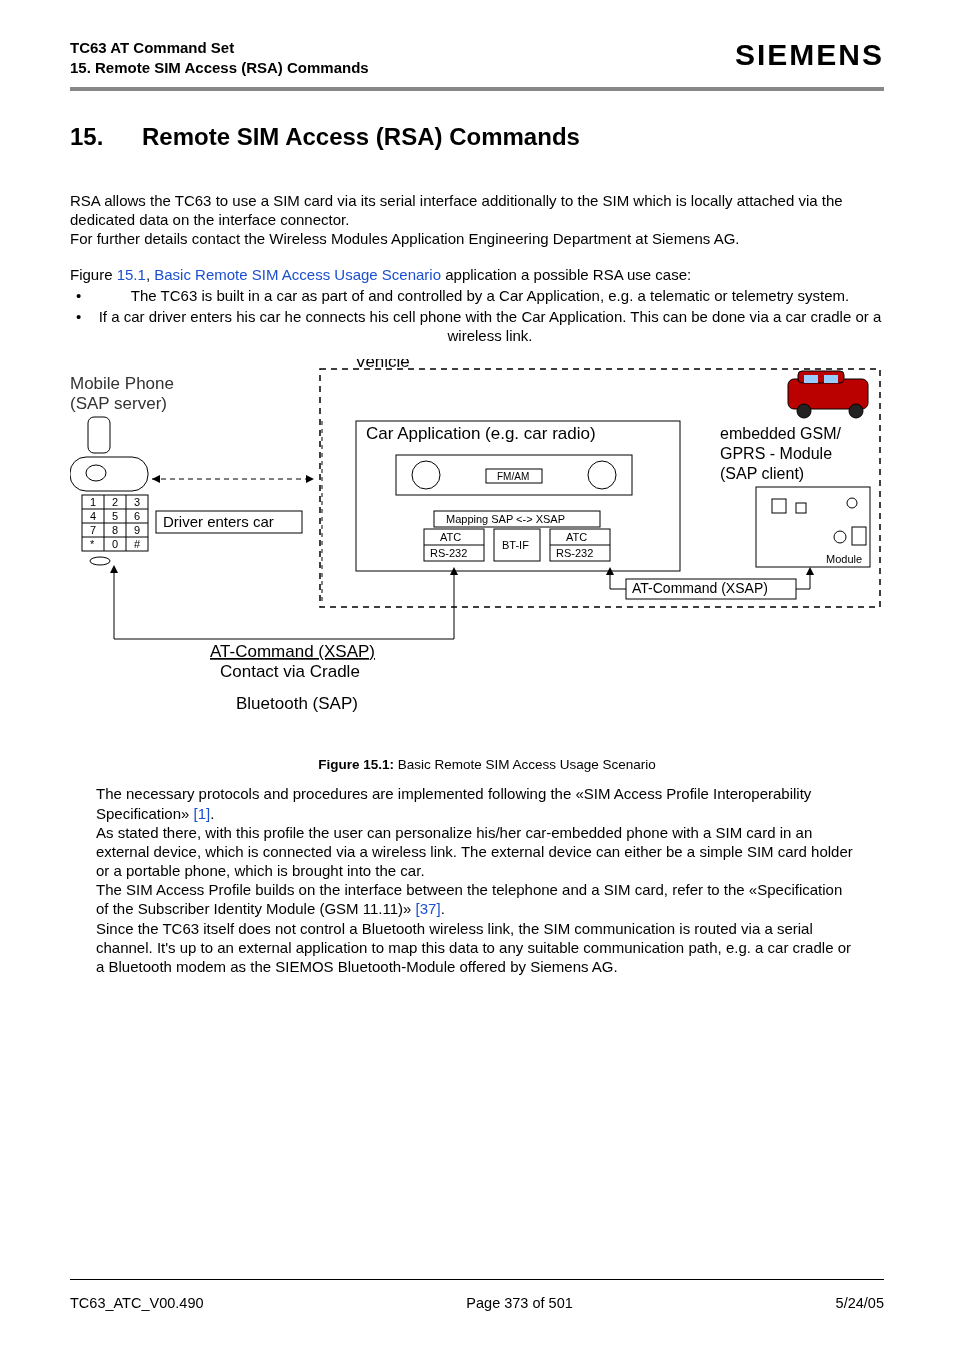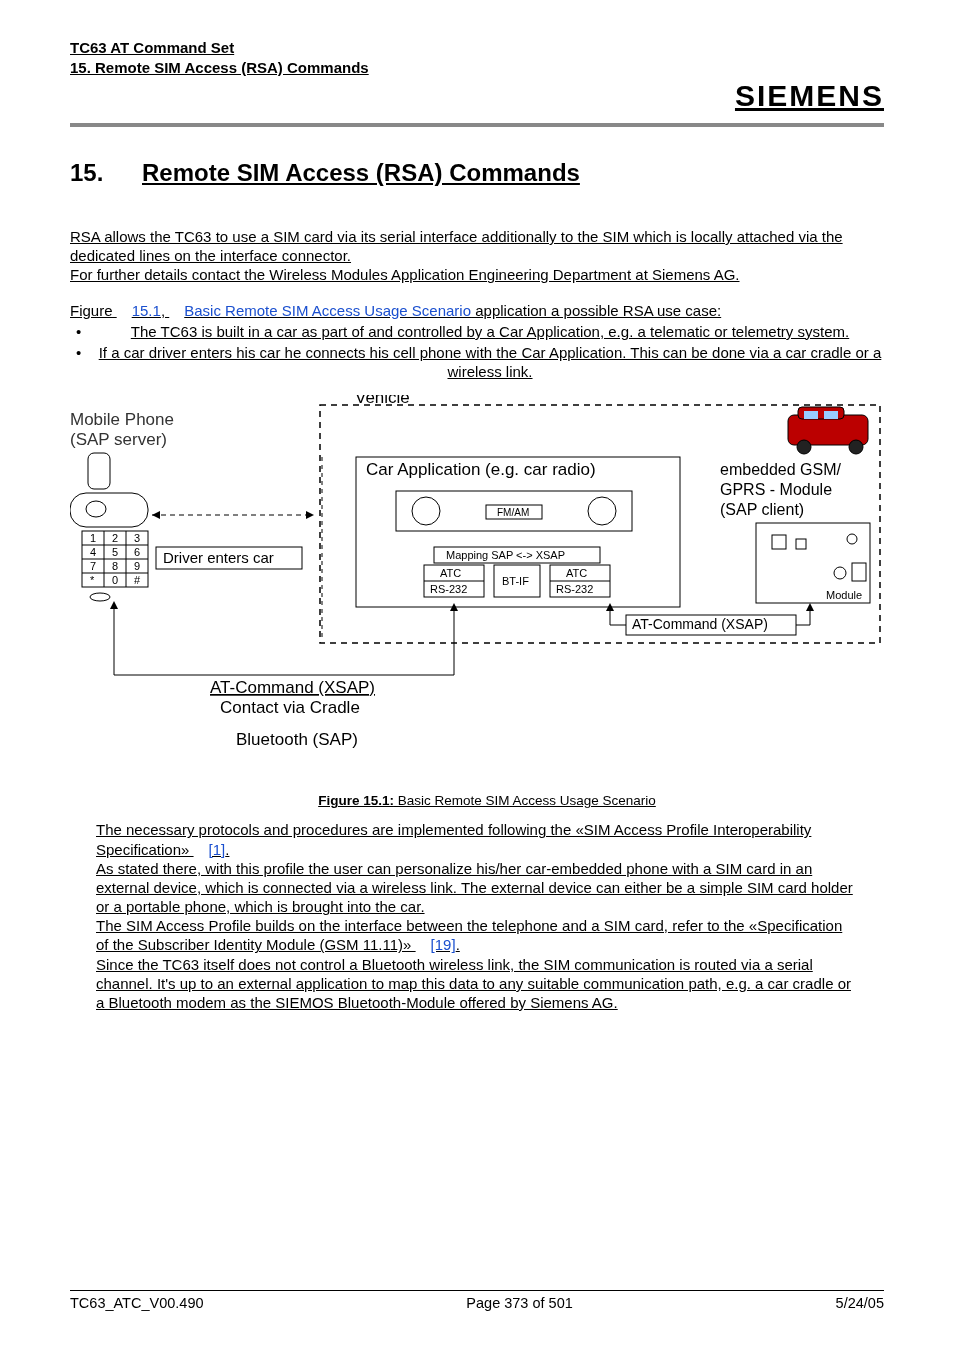--- a/index.html
+++ b/index.html
@@ -1,38 +1,38 @@
 <!DOCTYPE html>
 <html><head>
 <meta charset="utf-8">
 <style>
   * { box-sizing: border-box; margin: 0; padding: 0; }
   html, body { width: 954px; height: 1351px; background: #fff; font-family: Arial, Helvetica, sans-serif; color: #000; }
-  .page { width: 954px; height: 1351px; padding: 38px 70px 40px 70px; position: relative; text-decoration: underline; }
+  .page { width: 954px; height: 1351px; padding: 38px 70px 40px 70px; position: relative; }
   .header { display: flex; justify-content: space-between; align-items: flex-start; }
   .header-left { font-size: 15px; line-height: 1.3; }
   .doc-title { font-weight: bold; }
   .doc-sub { font-weight: bold; }
-  .brand { font-family: Arial, sans-serif; font-weight: 900; font-size: 30px; letter-spacing: 2px; color: #000; margin-top: 41px; }
+  .brand { font-family: Arial, sans-serif; font-weight: 900; font-size: 30px; letter-spacing: 2px; color: #000; }
   .hr { height: 4px; background: #888; margin: 10px 0 32px 0; }
   .chapter { font-size: 24px; font-weight: bold; margin-bottom: 40px; }
   .chapter-num { display: inline-block; width: 72px; }
   .body { font-size: 15px; line-height: 1.28; }
   .body p { margin-bottom: 0; }
   .body .sp { margin-top: 16px; }
   ul.bul { list-style: none; padding-left: 0; margin-top: 2px; }
   ul.bul li { position: relative; padding-left: 26px; margin-bottom: 2px; text-align: center; }
   ul.bul li::before { content: "•"; position: absolute; left: 6px; top: 0; }
-  .link { color: #1a4fcf; margin-left: 15px; }
+  .link { color: #1a4fcf; }
   .figure-wrap { width: 100%; margin: 14px 0 18px 0; }
   .figure-svg { width: 100%; display: block; }
   .figcap { text-align: center; font-size: 13.5px; margin: 8px 70px 12px 70px; }
   .figcap b { font-weight: bold; margin-left: 20px; }
   .body2 { font-size: 15px; line-height: 1.28; padding: 0 26px; }
-  .footer { position: absolute; left: 70px; right: 70px; bottom: 40px; border-top: 1px solid #000; padding-top: 4px; }
+  .footer { position: absolute; left: 70px; right: 70px; bottom: 40px; border-top: 1px solid #000; padding-top: 15px; }
   .footer-row { display: flex; justify-content: space-between; font-size: 14.5px; }
   .footer-conf { font-size: 14.5px; margin-top: 2px; }
   svg text { font-family: Arial, sans-serif; }
 </style>
 </head>
 <body>
 
 <div class="page">
   <div class="header">
     <div class="header-left">
@@ -41,21 +41,21 @@
     </div>
     <div class="brand">SIEMENS</div>
   </div>
   <div class="hr"></div>
 
   <div class="chapter">
     <span class="chapter-num">15.</span><span>Remote SIM Access (RSA) Commands</span>
   </div>
 
   <div class="body">
-    <p>RSA allows the TC63 to use a SIM card via its serial interface additionally to the SIM which is locally attached via the dedicated lines on the interface connector.</p>
+    <p>RSA allows the TC63 to use a SIM card via its serial interface additionally to the SIM which is locally attached via the dedicated data on the interface connector.</p>
     <p>For further details contact the Wireless Modules Application Engineering Department at Siemens AG.</p>
     <p class="sp">
       <span>Figure </span><span class="link">15.1</span><span>, </span><span class="link">Basic Remote SIM Access Usage Scenario</span><span> application a possible RSA use case:</span>
     </p>
     <ul class="bul">
       <li>The TC63 is built in a car as part of and controlled by a Car Application, e.g. a telematic or telemetry system.</li>
       <li>If a car driver enters his car he connects his cell phone with the Car Application. This can be done via a car cradle or a wireless link.</li>
     </ul>
   </div>
 
@@ -173,21 +173,21 @@
   <div class="figcap">
     <b>Figure 15.1:</b><span> Basic Remote SIM Access Usage Scenario</span>
   </div>
 
   <div class="body2">
     <p>
       <span>The necessary protocols and procedures are implemented following the «SIM Access Profile Interoperability Specification» </span><span class="link">[1]</span><span>.</span>
     </p>
     <p>As stated there, with this profile the user can personalize his/her car-embedded phone with a SIM card in an external device, which is connected via a wireless link. The external device can either be a simple SIM card holder or a portable phone, which is brought into the car.</p>
     <p>
-      <span>The SIM Access Profile builds on the interface between the telephone and a SIM card, refer to the «Specification of the Subscriber Identity Module (GSM 11.11)» </span><span class="link">[19]</span><span>.</span>
+      <span>The SIM Access Profile builds on the interface between the telephone and a SIM card, refer to the «Specification of the Subscriber Identity Module (GSM 11.11)» </span><span class="link">[37]</span><span>.</span>
     </p>
     <p>Since the TC63 itself does not control a Bluetooth wireless link, the SIM communication is routed via a serial channel. It's up to an external application to map this data to any suitable communication path, e.g. a car cradle or a Bluetooth modem as the SIEMOS Bluetooth-Module offered by Siemens AG.</p>
   </div>
 
   <div class="footer">
     <div class="footer-row">
       <span>TC63_ATC_V00.490</span>
       <span>Page 373 of 501</span>
       <span>5/24/05</span>
     </div>

